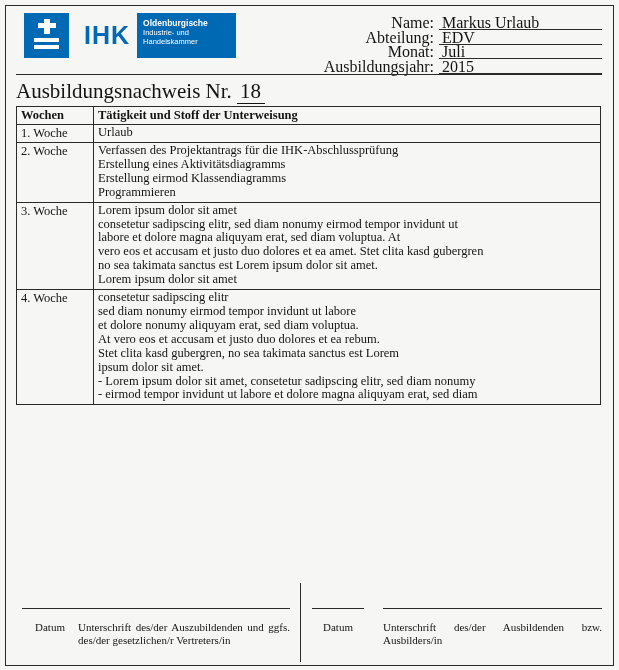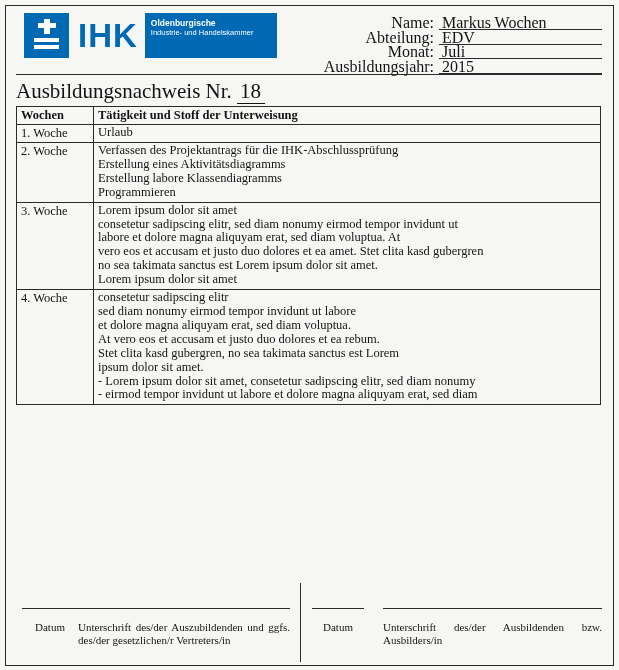--- a/index.html
+++ b/index.html
@@ -16,25 +16,25 @@
     border: 1px solid #2a2a2a;
   }
 
   
   .header { position: absolute; left: 16px; right: 16px; top: 12px; height: 61px; }
   .logo { position: absolute; left: 8px; top: 1px; display: flex; align-items: stretch; height: 45px; }
   .logo-square { width: 45px; height: 45px; background: var(--brand, #0069b4); flex: none; }
   .logo-square svg { display: block; width: 45px; height: 45px; }
   .logo-ihk {
     font-family: "Liberation Sans", sans-serif;
-    font-weight: bold; font-size: 33px; line-height: 45px;
-    color: var(--brand, #0069b4); padding: 0 7px 0 9px; letter-spacing: 1px;
+    font-weight: bold; font-size: 25px; line-height: 45px;
+    color: var(--brand, #0069b4); padding: 0 7px 0 15px; letter-spacing: 1px;
   }
   .logo-banner {
-    width: 132px; height: 45px; background: var(--brand, #0069b4);
+    width: 99px; height: 45px; background: var(--brand, #0069b4);
     color: #fff; font-family: "Liberation Sans", sans-serif;
     padding: 5px 5px 0 6px;
   }
   .logo-banner .b1 { font-size: 8.5px; font-weight: bold; line-height: 10px; }
   .logo-banner .b2 { font-size: 7.5px; line-height: 9px; }
 
   .fields { position: absolute; right: 1px; top: 4px; width: 420px; }
   .field-row { display: flex; justify-content: flex-end; height: 14px; margin-bottom: 0.5px; font-size: 16px; }
   .field-label { text-align: right; line-height: 13px; }
   .field-value {
@@ -92,21 +92,21 @@
       <div class="logo-ihk">IHK</div>
       <div class="logo-banner">
         <div class="b1">Oldenburgische</div>
         <div class="b2">Industrie- und Handelskammer</div>
       </div>
     </div>
 
     <div class="fields">
       <div class="field-row">
         <span class="field-label">Name:</span>
-        <span class="field-value">Markus Wochen</span>
+        <span class="field-value">Markus Urlaub</span>
       </div>
       <div class="field-row">
         <span class="field-label">Abteilung:</span>
         <span class="field-value">EDV</span>
       </div>
       <div class="field-row">
         <span class="field-label">Monat:</span>
         <span class="field-value">Juli</span>
       </div>
       <div class="field-row">
@@ -132,41 +132,41 @@
         <td class="week-cell">1. Woche</td>
         <td class="content-cell">
           <div class="line">Urlaub</div>
         </td>
       </tr>
       <tr>
         <td class="week-cell">2. Woche</td>
         <td class="content-cell">
           <div class="line">Verfassen des Projektantrags für die IHK-Abschlussprüfung</div>
           <div class="line">Erstellung eines Aktivitätsdiagramms</div>
-          <div class="line">Erstellung labore Klassendiagramms</div>
+          <div class="line">Erstellung eirmod Klassendiagramms</div>
           <div class="line">Programmieren</div>
         </td>
       </tr>
       <tr>
         <td class="week-cell">3. Woche</td>
         <td class="content-cell">
           <div class="line">Lorem ipsum dolor sit amet</div>
           <div class="line">consetetur sadipscing elitr, sed diam nonumy eirmod tempor invidunt ut</div>
           <div class="line">labore et dolore magna aliquyam erat, sed diam voluptua. At</div>
           <div class="line">vero eos et accusam et justo duo dolores et ea amet. Stet clita kasd gubergren</div>
           <div class="line">no sea takimata sanctus est Lorem ipsum dolor sit amet.</div>
           <div class="line">Lorem ipsum dolor sit amet</div>
         </td>
       </tr>
       <tr>
         <td class="week-cell">4. Woche</td>
         <td class="content-cell">
           <div class="line">consetetur sadipscing elitr</div>
           <div class="line">sed diam nonumy eirmod tempor invidunt ut labore</div>
-          <div class="line">et dolore magna aliquyam erat, sed diam voluptua.</div>
+          <div class="line">et dolore nonumy aliquyam erat, sed diam voluptua.</div>
           <div class="line">At vero eos et accusam et justo duo dolores et ea rebum.</div>
           <div class="line">Stet clita kasd gubergren, no sea takimata sanctus est Lorem</div>
           <div class="line">ipsum dolor sit amet.</div>
           <div class="line">- Lorem ipsum dolor sit amet, consetetur sadipscing elitr, sed diam nonumy</div>
           <div class="line">- eirmod tempor invidunt ut labore et dolore magna aliquyam erat, sed diam</div>
         </td>
       </tr>
     </tbody>
   </table>
 

